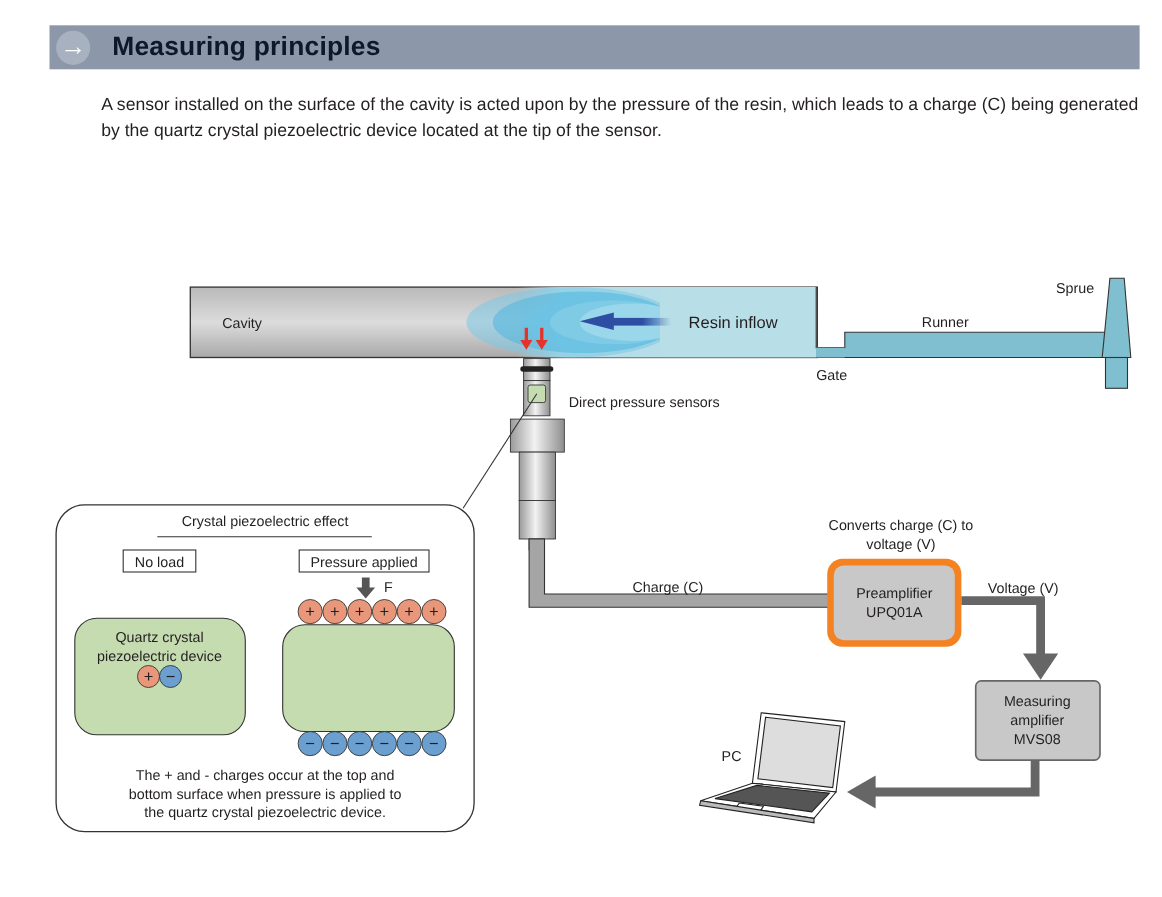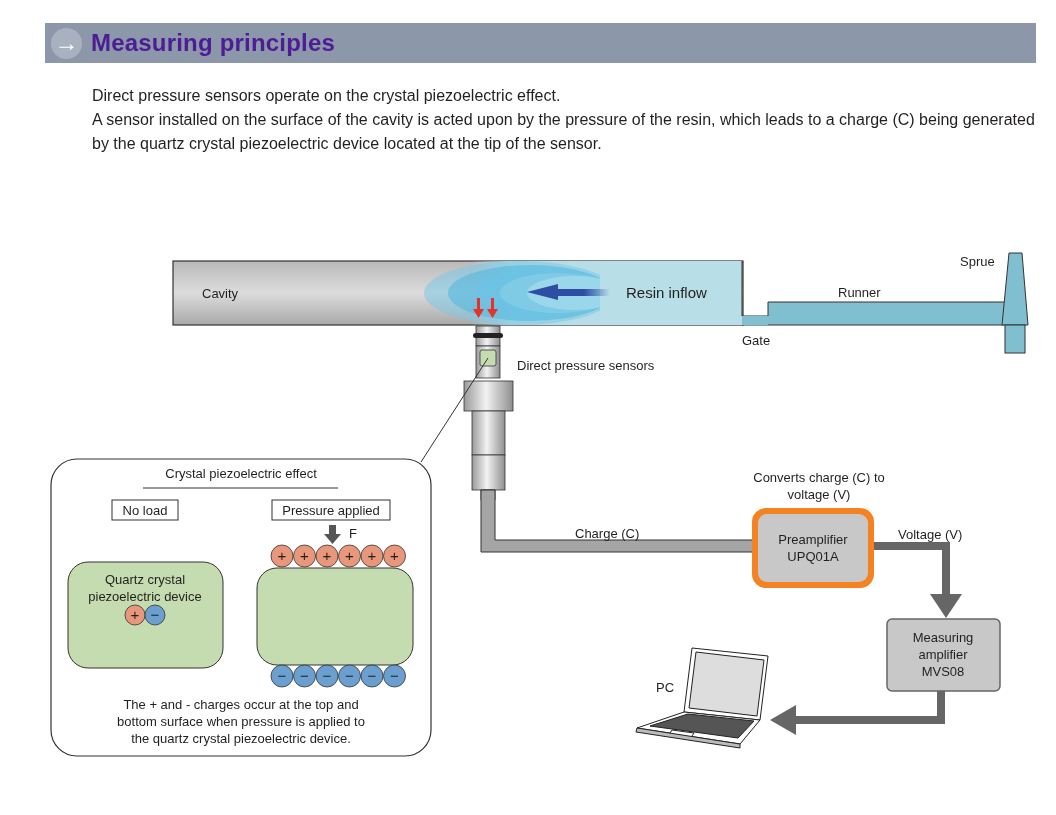--- a/index.html
+++ b/index.html
@@ -1,34 +1,33 @@
 <!DOCTYPE html>
 <html><head>
 <meta charset="utf-8">
 <style>
   html, body { margin: 0; padding: 0; background: #ffffff; }
   body { width: 1056px; height: 815px; position: relative; overflow: hidden; font-family: "Liberation Sans", sans-serif; color: #231f20; }
   .header-bar { position: absolute; left: 45px; top: 23px; width: 991px; height: 40px; background: #8c97a9; }
   .header-icon { position: absolute; left: 6px; top: 5px; width: 31px; height: 31px; border-radius: 50%; background: #a8b1bf; color: #fff; font-size: 24px; line-height: 29px; text-align: center; }
-  .header-title { position: absolute; left: 46px; top: 6px; font-size: 24px; font-weight: bold; color: #4c1d95; letter-spacing: 0.2px; }
+  .header-title { position: absolute; left: 57px; top: 6px; font-size: 24px; font-weight: bold; color: #0f172a; letter-spacing: 0.2px; }
   .intro { position: absolute; left: 92px; top: 84px; width: 945px; font-size: 16px; line-height: 24px; color: #231f20; }
   .intro p { margin: 0; }
   svg.diagram { position: absolute; left: 0; top: 0; }
   .lbl { font-family: "Liberation Sans", sans-serif; fill: #231f20; }
 </style>
 </head>
 <body>
 
 <div class="header-bar">
   <div class="header-icon">→</div>
   <div class="header-title">Measuring principles</div>
 </div>
 
 <div class="intro">
-  <p>Direct pressure sensors operate on the crystal piezoelectric effect.</p>
   <p>A sensor installed on the surface of the cavity is acted upon by the pressure of the resin, which leads to a charge (C) being generated by the quartz crystal piezoelectric device located at the tip of the sensor.</p>
 </div>
 
 <svg class="diagram" width="1056" height="815" viewBox="0 0 1056 815">
   <defs>
     <linearGradient id="cavGrad" x1="0" y1="0" x2="0" y2="1">
       <stop offset="0" stop-color="#b9b9b9"></stop>
       <stop offset="0.5" stop-color="#dcdcdc"></stop>
       <stop offset="1" stop-color="#a9a9a9"></stop>
     </linearGradient>

